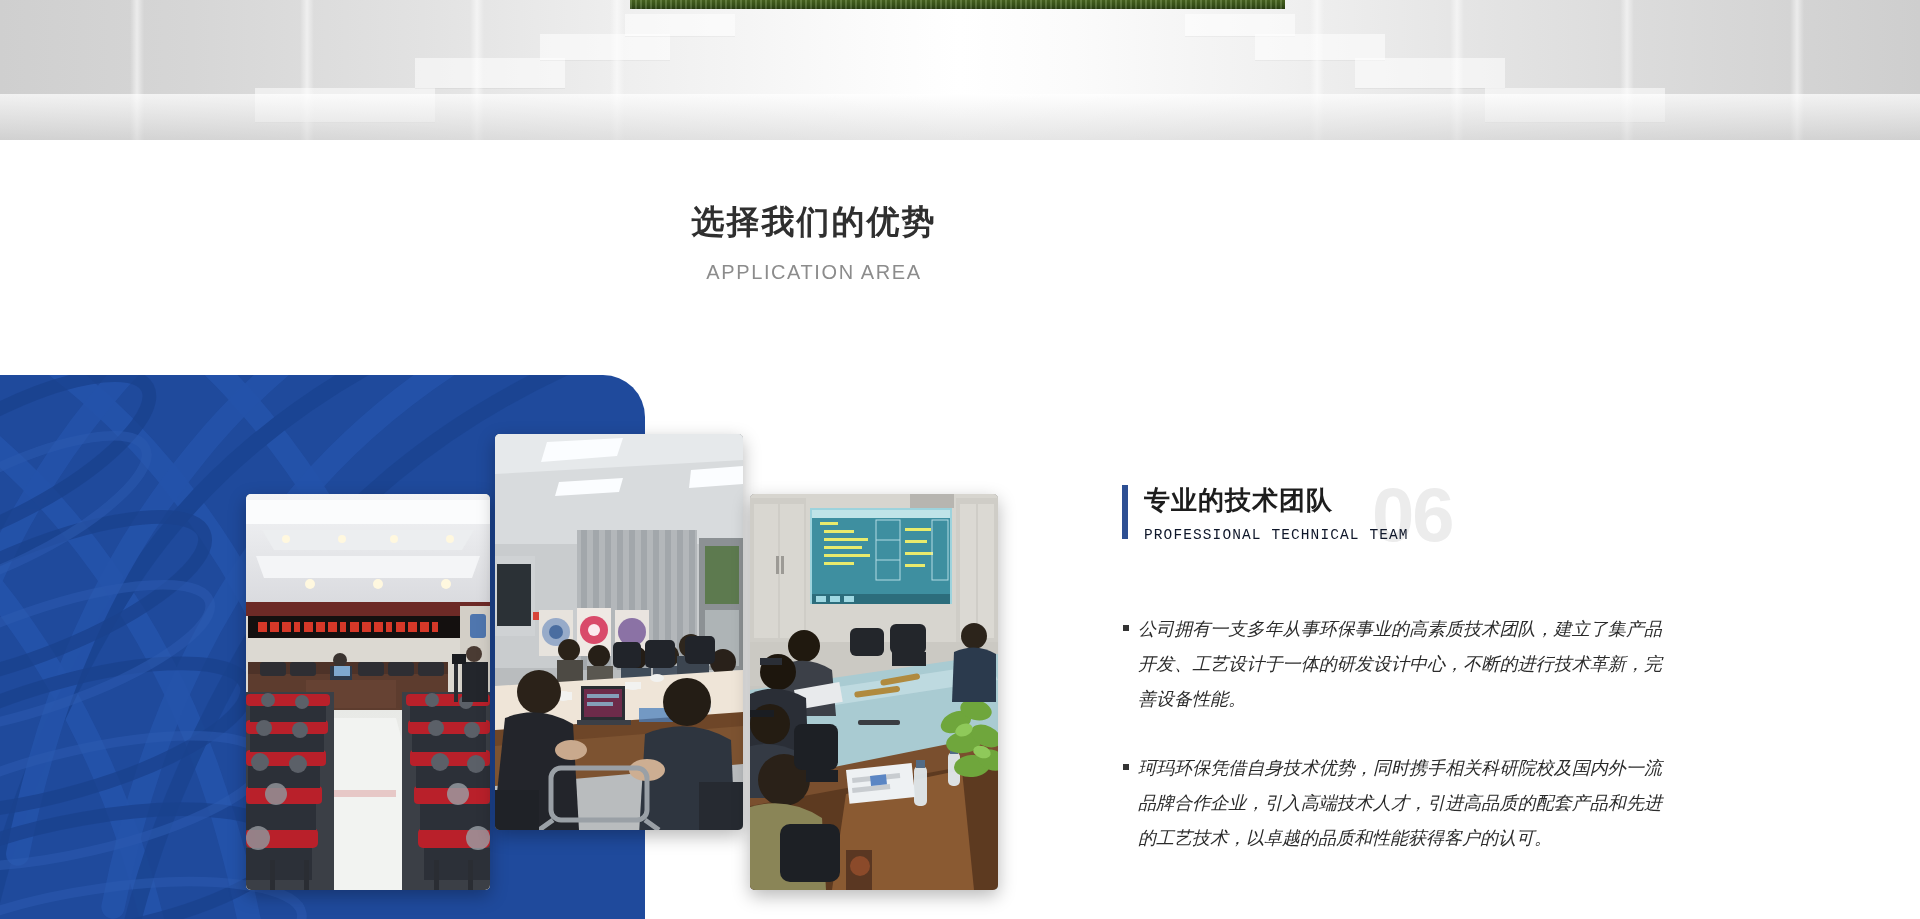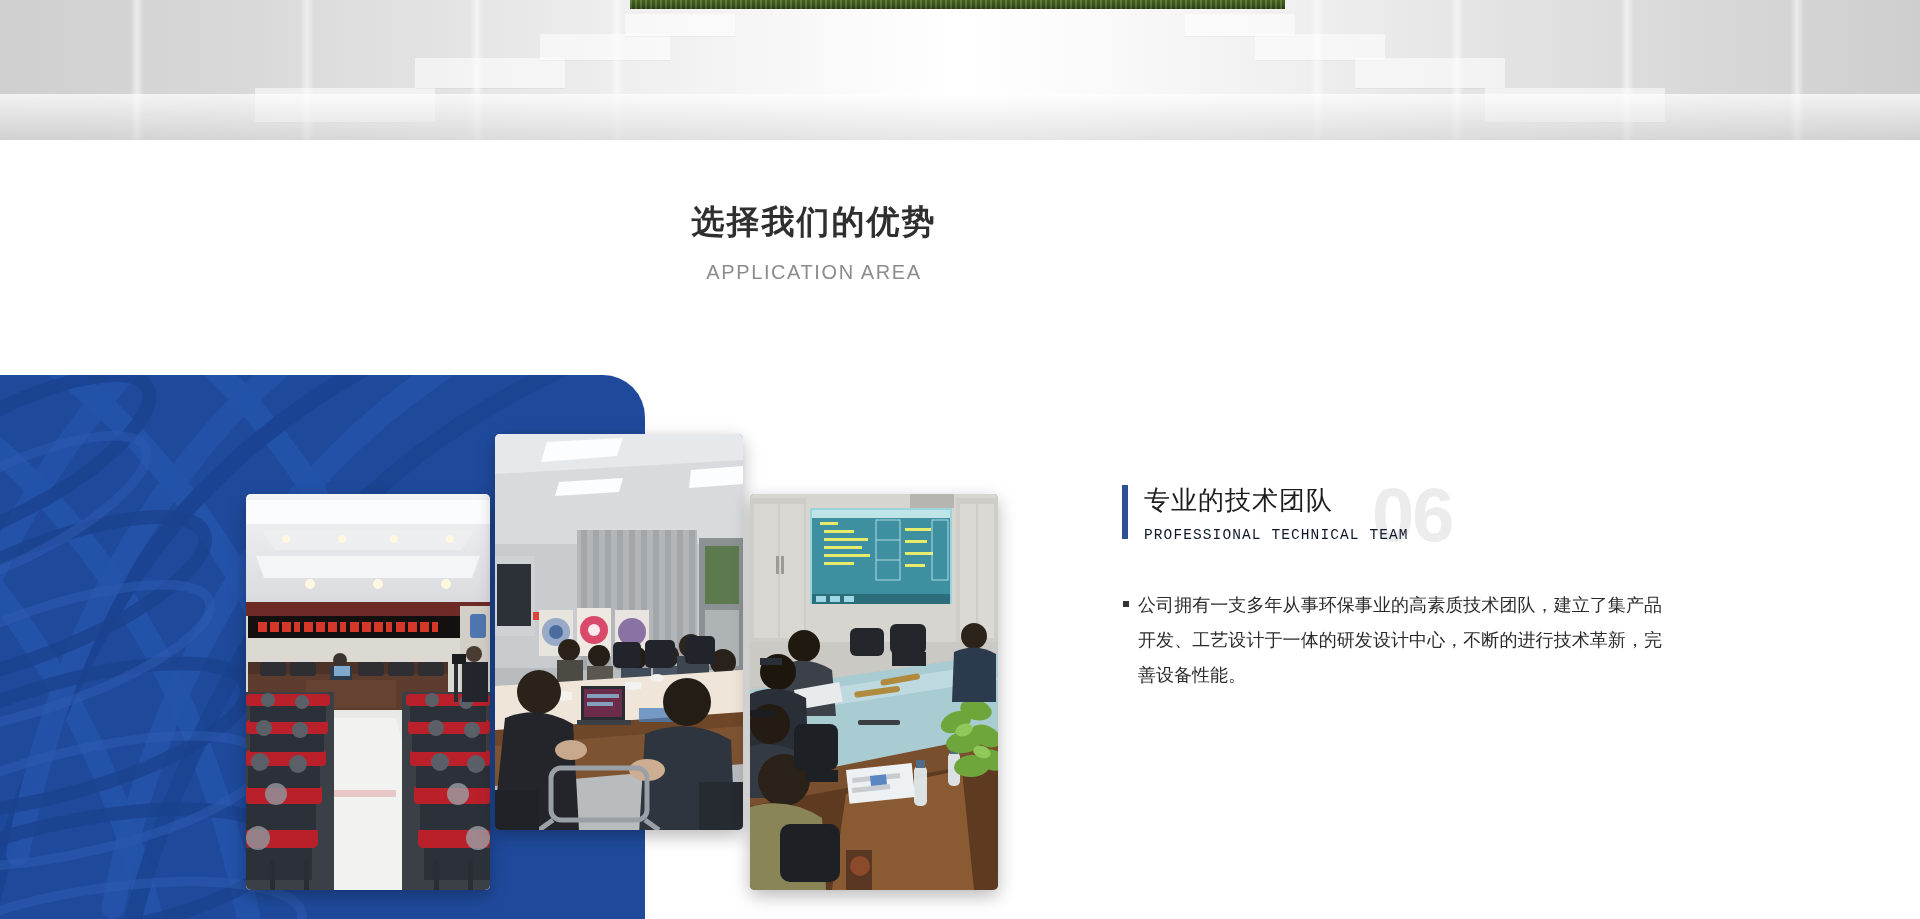--- a/index.html
+++ b/index.html
@@ -84,29 +84,29 @@
     background:#2d4f93;
   }
   .feat-watermark {
     position:absolute; left:250px; top:-6px;
     font-size:76px; font-weight:bold; color:#ececec; line-height:1;
     font-family:"Liberation Sans",sans-serif; letter-spacing:-2px;
     z-index:0; user-select:none;
   }
   .feat-cn {
     position:relative; z-index:1;
-    font-size:26px; font-weight:normal; color:#1d1d1d; letter-spacing:1px;
+    font-size:26px; font-weight:bold; color:#1d1d1d; letter-spacing:1px;
     font-family:"DejaVu Sans","Liberation Sans",sans-serif;
   }
   .feat-en {
     position:relative; z-index:1; margin-top:9px;
     font-size:14.5px; color:#0f172a; letter-spacing:1.1px;
     font-family:Liberation Mono, monospace;
   }
-  .feat-body { margin-top:44px; }
+  .feat-body { margin-top:68px;font-style:italic; }
   .para {
     position:relative; padding-left:16px;
     font-size:18px; line-height:35px; color:#2b2b2b;
     font-family:"DejaVu Sans","Liberation Sans",sans-serif;
     text-align:justify;
   }
   .para + .para { margin-top:34px; }
   .para .dot {
     position:absolute; left:1px; top:14px; width:6px; height:6px;
     background:#333;
@@ -574,16 +574,20 @@
       <div class="feat-bar"></div>
       <div class="feat-watermark">06</div>
       <div class="feat-cn">专业的技术团队</div>
       <div class="feat-en">PROFESSIONAL TECHNICAL TEAM</div>
     </div>
     <div class="feat-body">
       <div class="para">
         <span class="dot"></span>
         <span>公司拥有一支多年从事环保事业的高素质技术团队，建立了集产品开发、工艺设计于一体的研发设计中心，不断的进行技术革新，完善设备性能。</span>
       </div>
+      <div class="para">
+        <span class="dot"></span>
+        <span>珂玛环保凭借自身技术优势，同时携手相关科研院校及国内外一流品牌合作企业，引入高端技术人才，引进高品质的配套产品和先进的工艺技术，以卓越的品质和性能获得客户的认可。</span>
+      </div>
     </div>
   </div>
 
 </div>
 
 </body></html>

